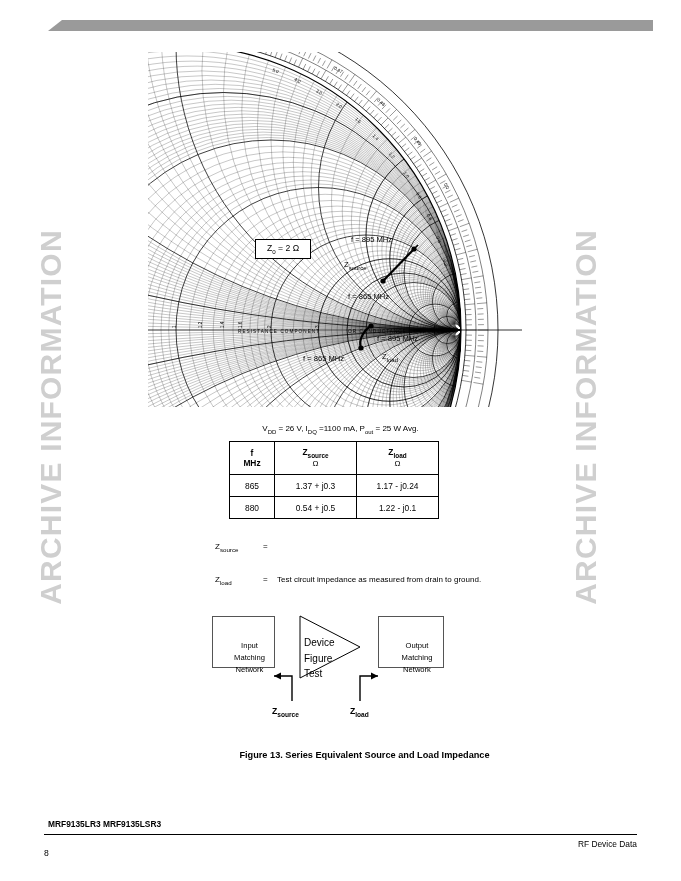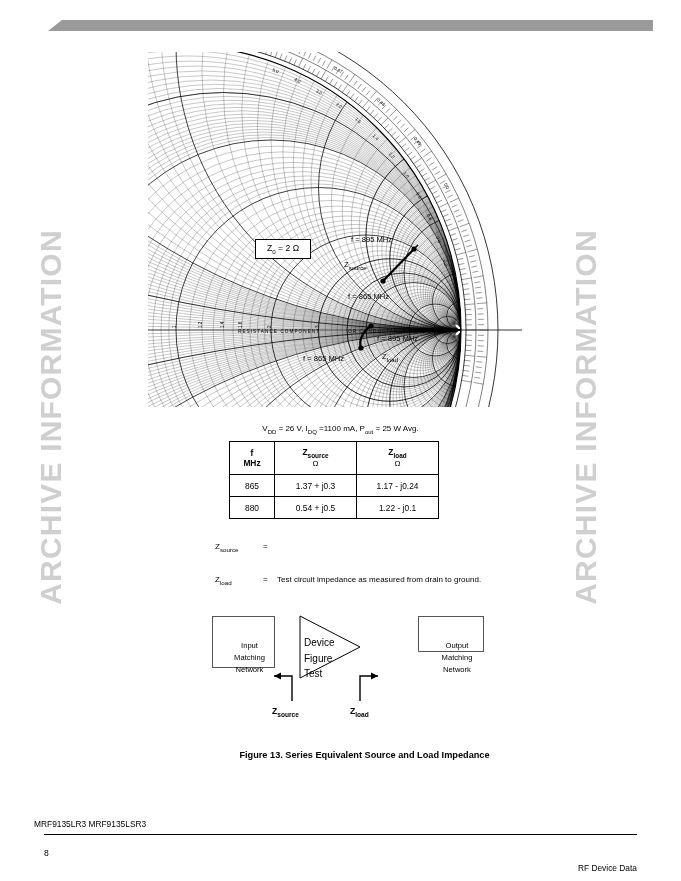--- a/index.html
+++ b/index.html
@@ -55,41 +55,41 @@
   .note .txt{position:absolute;left:62px;top:0;width:220px;}
   .note sub{font-size:6.2px;}
   #note-source{left:215px;top:541px;width:260px;height:30px;}
   #note-load{left:215px;top:574px;width:260px;height:30px;}
 
   
   #block-diagram{position:absolute;left:200px;top:606px;width:285px;height:125px;}
   .blk{position:absolute;border:1px solid #555;background:#fff;font-size:7.6px;
        line-height:1.55;padding:23px 0 0 12px;box-sizing:border-box;text-align:center;}
   #blk-input{left:12px;top:10px;width:63px;height:52px;}
-  #blk-output{left:178px;top:10px;width:66px;height:36px;margin-left:40px;}
+  #blk-output{left:178px;top:10px;width:66px;height:52px;}
   #blk-dut-label{position:absolute;left:104px;top:20px;font-size:10px;
        line-height:1.55;margin-top:9px;}
   #block-diagram svg{position:absolute;left:0;top:0;}
   .zlab{position:absolute;font-size:8.6px;font-weight:bold;}
   .zlab sub{font-size:6.6px;}
   #zlab-source{left:72px;top:100px;}
   #zlab-load{left:150px;top:100px;}
 
   
   #figure-caption{position:absolute;left:0;top:750px;width:681px;text-align:center;
        font-size:9.2px;font-weight:bold;padding-left:24px;}
 
   
-  #footer-part{position:absolute;left:34px;top:819px;font-size:8.4px;
-       font-weight:normal;}
+  #footer-part{position:absolute;left:48px;top:819px;font-size:8.4px;
+       font-weight:bold;}
   #footer-rule{position:absolute;left:44px;top:834px;width:593px;height:1px;
        background:#000;}
   #footer-page{position:absolute;left:44px;top:848px;font-size:8.6px;}
   #footer-right{position:absolute;left:337px;top:838px;width:300px;
-       text-align:right;font-size:8.4px;line-height:1.45;margin-top:24px;}
+       text-align:right;font-size:8.4px;line-height:1.45;}
 </style>
 </head>
 <body>
 
 <div id="header-bar">
   <div class="slab"></div>
 </div>
 
 <div class="watermark" id="watermark-left">ARCHIVE INFORMATION</div>
 <div class="watermark" id="watermark-right">ARCHIVE INFORMATION</div>

